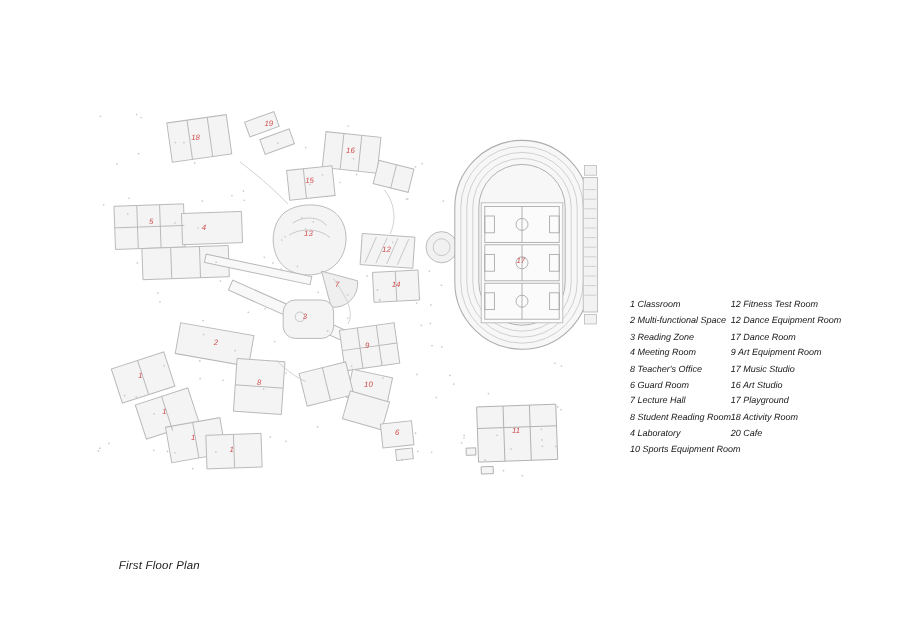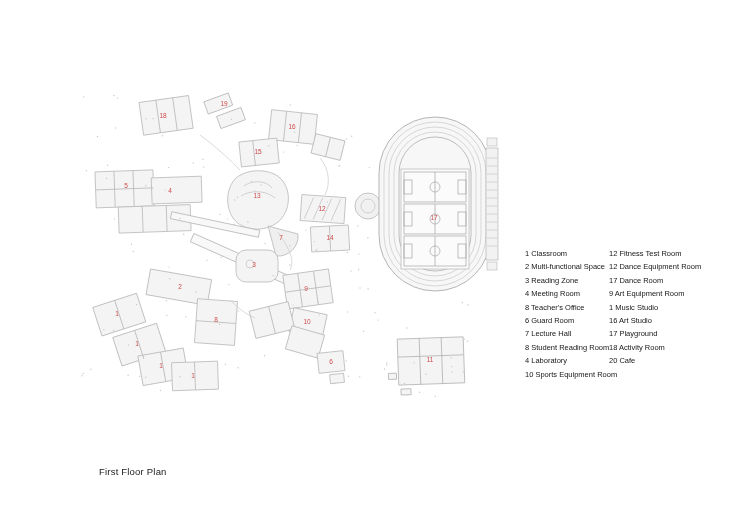--- a/index.html
+++ b/index.html
@@ -1,18 +1,18 @@
 <!DOCTYPE html>
 <html><head>
 <meta charset="utf-8">
 <title>First Floor Plan</title>
 <style>
   html,body{margin:0;padding:0;background:#fff;}
   .page{position:relative;width:750px;height:531px;background:#ffffff;overflow:hidden;
-        font-family:"Liberation Sans",sans-serif;}
+        font-family:"Liberation Sans",sans-serif;font-style:italic;}
   .plan-svg{position:absolute;left:0;top:0;}
   .markers-layer{position:absolute;left:0;top:0;width:750px;height:531px;pointer-events:none;}
   .marker{position:absolute;transform:translate(-50%,-50%);font-size:6.5px;line-height:1;
           color:#cf4a4a;font-family:"Liberation Sans",sans-serif;}
   .legend{position:absolute;left:525px;top:247px;display:flex;color:#111;}
   .legend-col{width:84px;}
   .legend-col.second{width:96px;}
   .legend-row{font-size:7.5px;line-height:13.4px;white-space:nowrap;color:#161616;}
   .caption{position:absolute;left:99px;top:466px;font-size:9.5px;color:#1a1a1a;letter-spacing:.2px;}
 </style>
@@ -336,21 +336,21 @@
         <div class="legend-row">7 Lecture Hall</div>
         <div class="legend-row">8 Student Reading Room</div>
         <div class="legend-row">4 Laboratory</div>
         <div class="legend-row">10 Sports Equipment Room</div>
       </div>
     <div class="legend-col second">
         <div class="legend-row">12 Fitness Test Room</div>
         <div class="legend-row">12 Dance Equipment Room</div>
         <div class="legend-row">17 Dance Room</div>
         <div class="legend-row">9 Art Equipment Room</div>
-        <div class="legend-row">1 Music Studio</div>
+        <div class="legend-row">17 Music Studio</div>
         <div class="legend-row">16 Art Studio</div>
         <div class="legend-row">17 Playground</div>
         <div class="legend-row">18 Activity Room</div>
         <div class="legend-row">20 Cafe</div>
       </div>
   </div>
 
   <div class="caption">First Floor Plan</div>
 </div>
 

